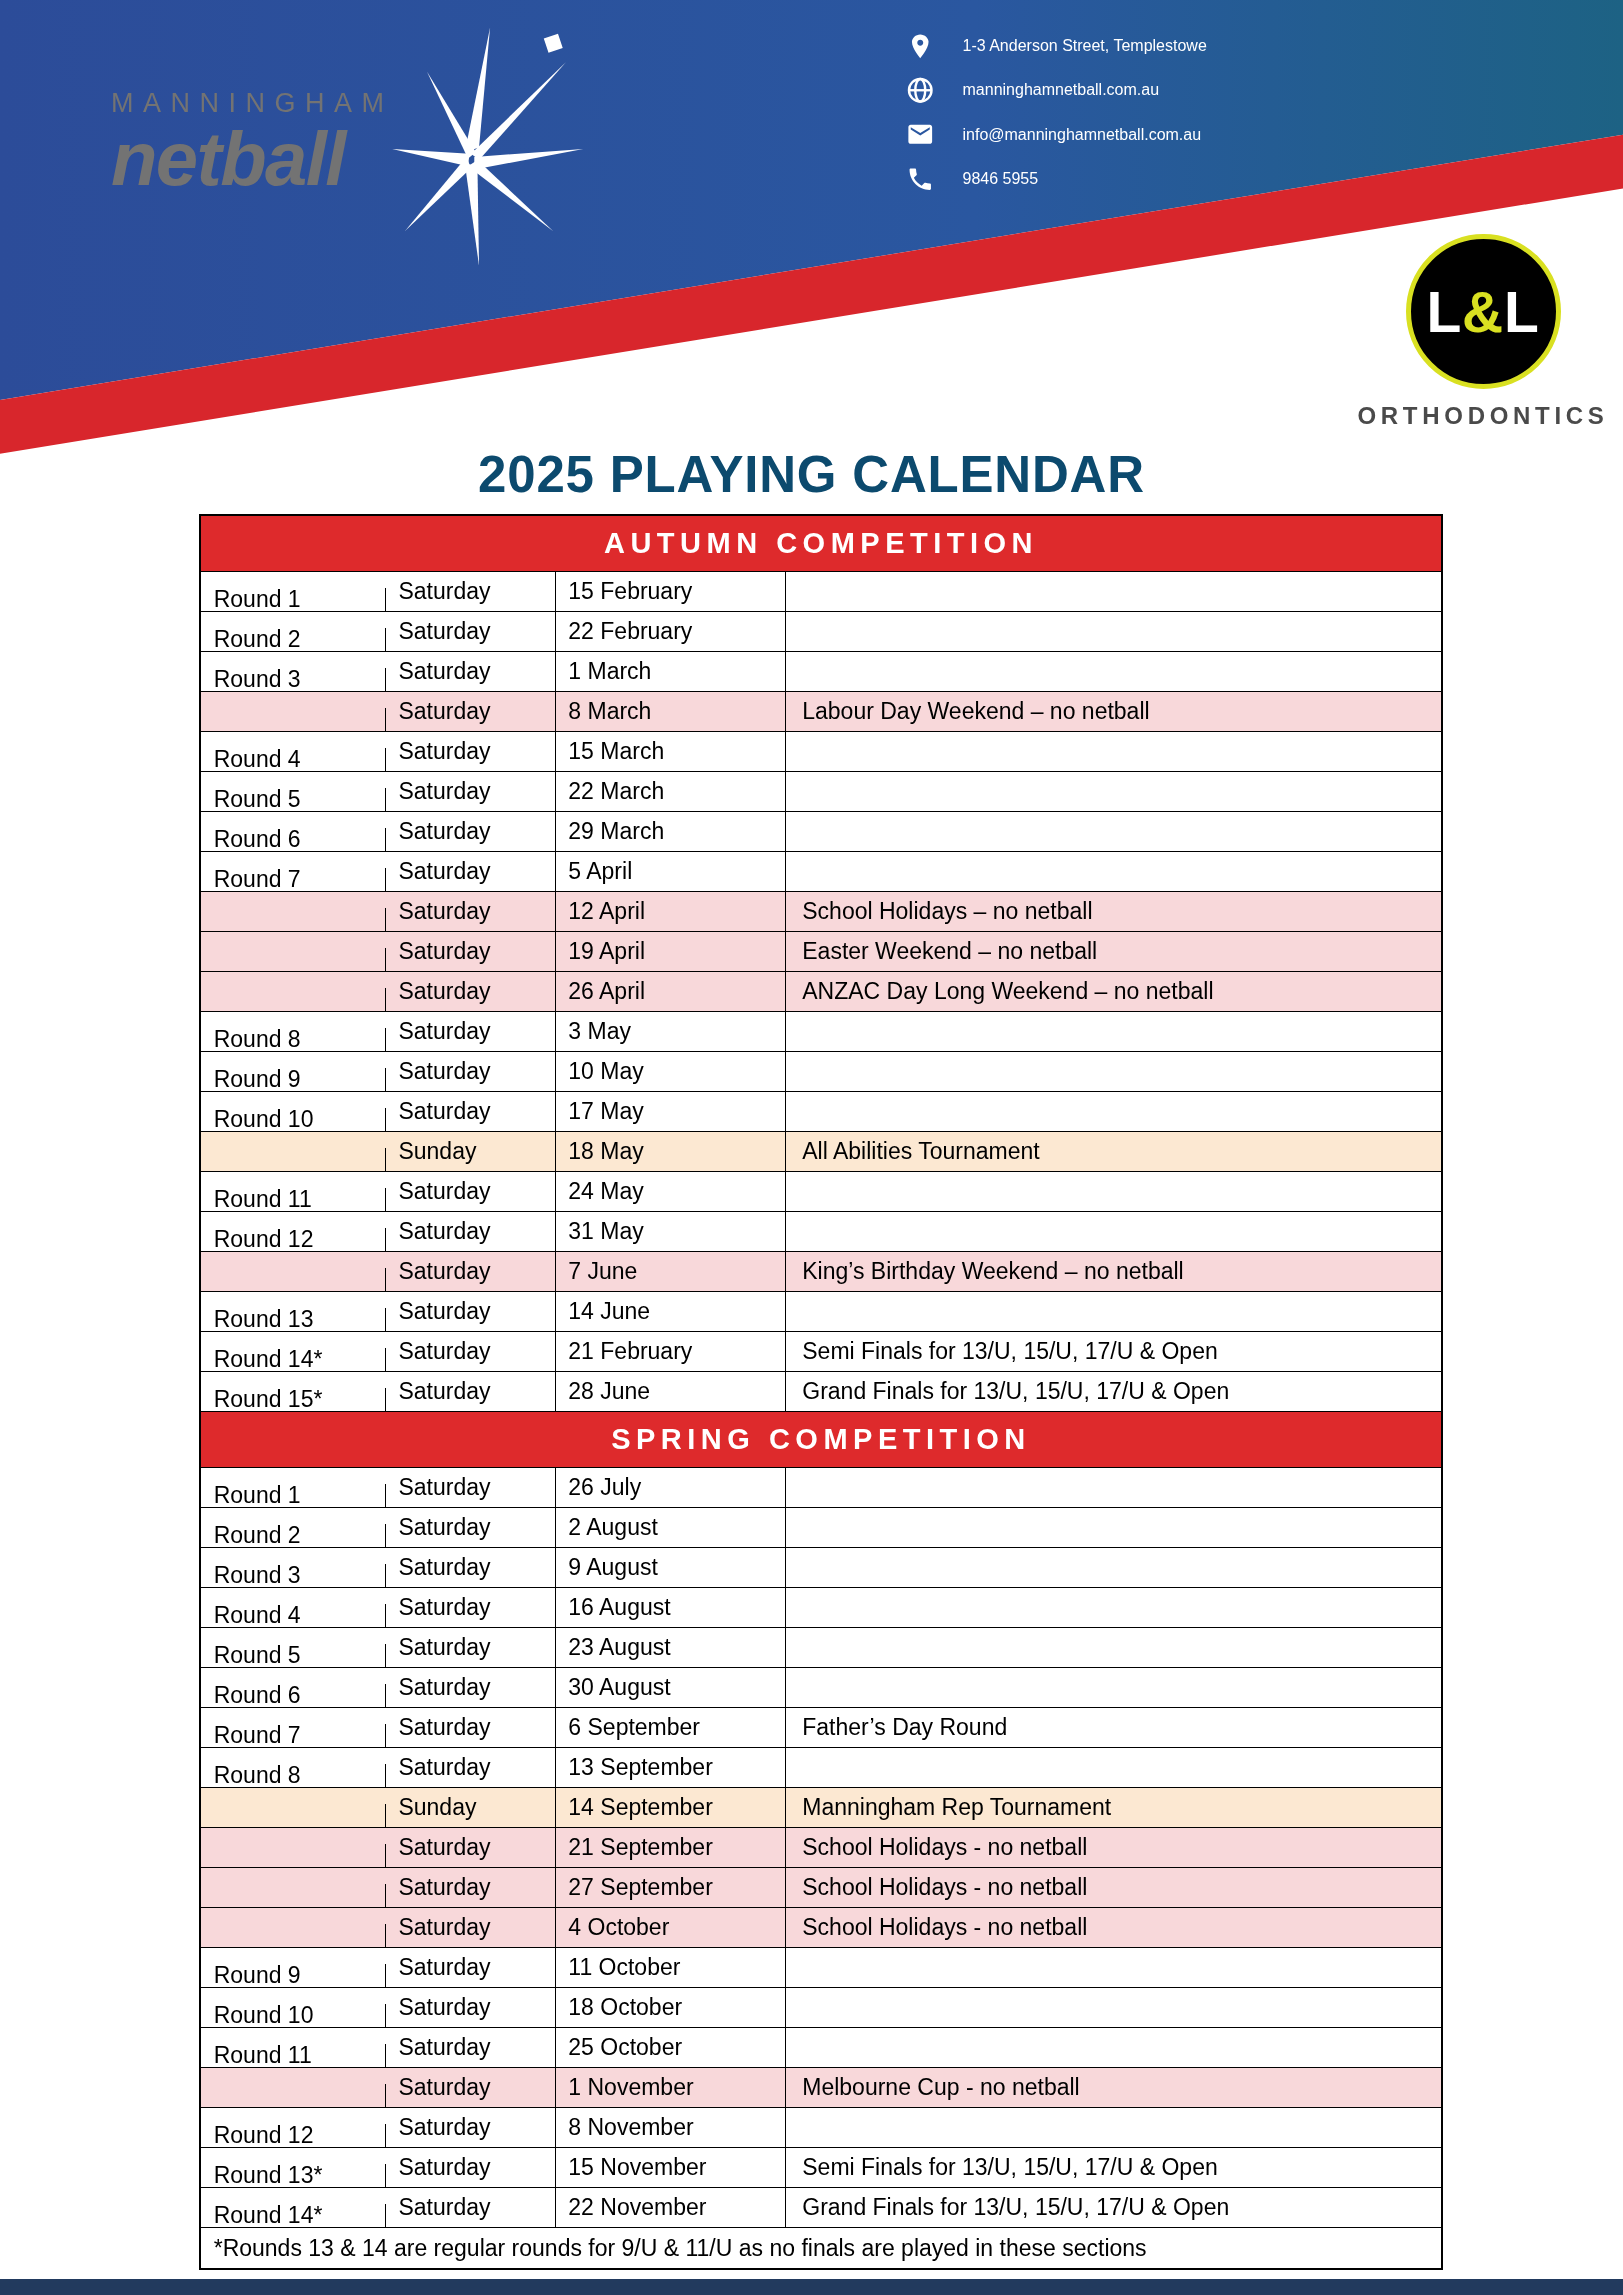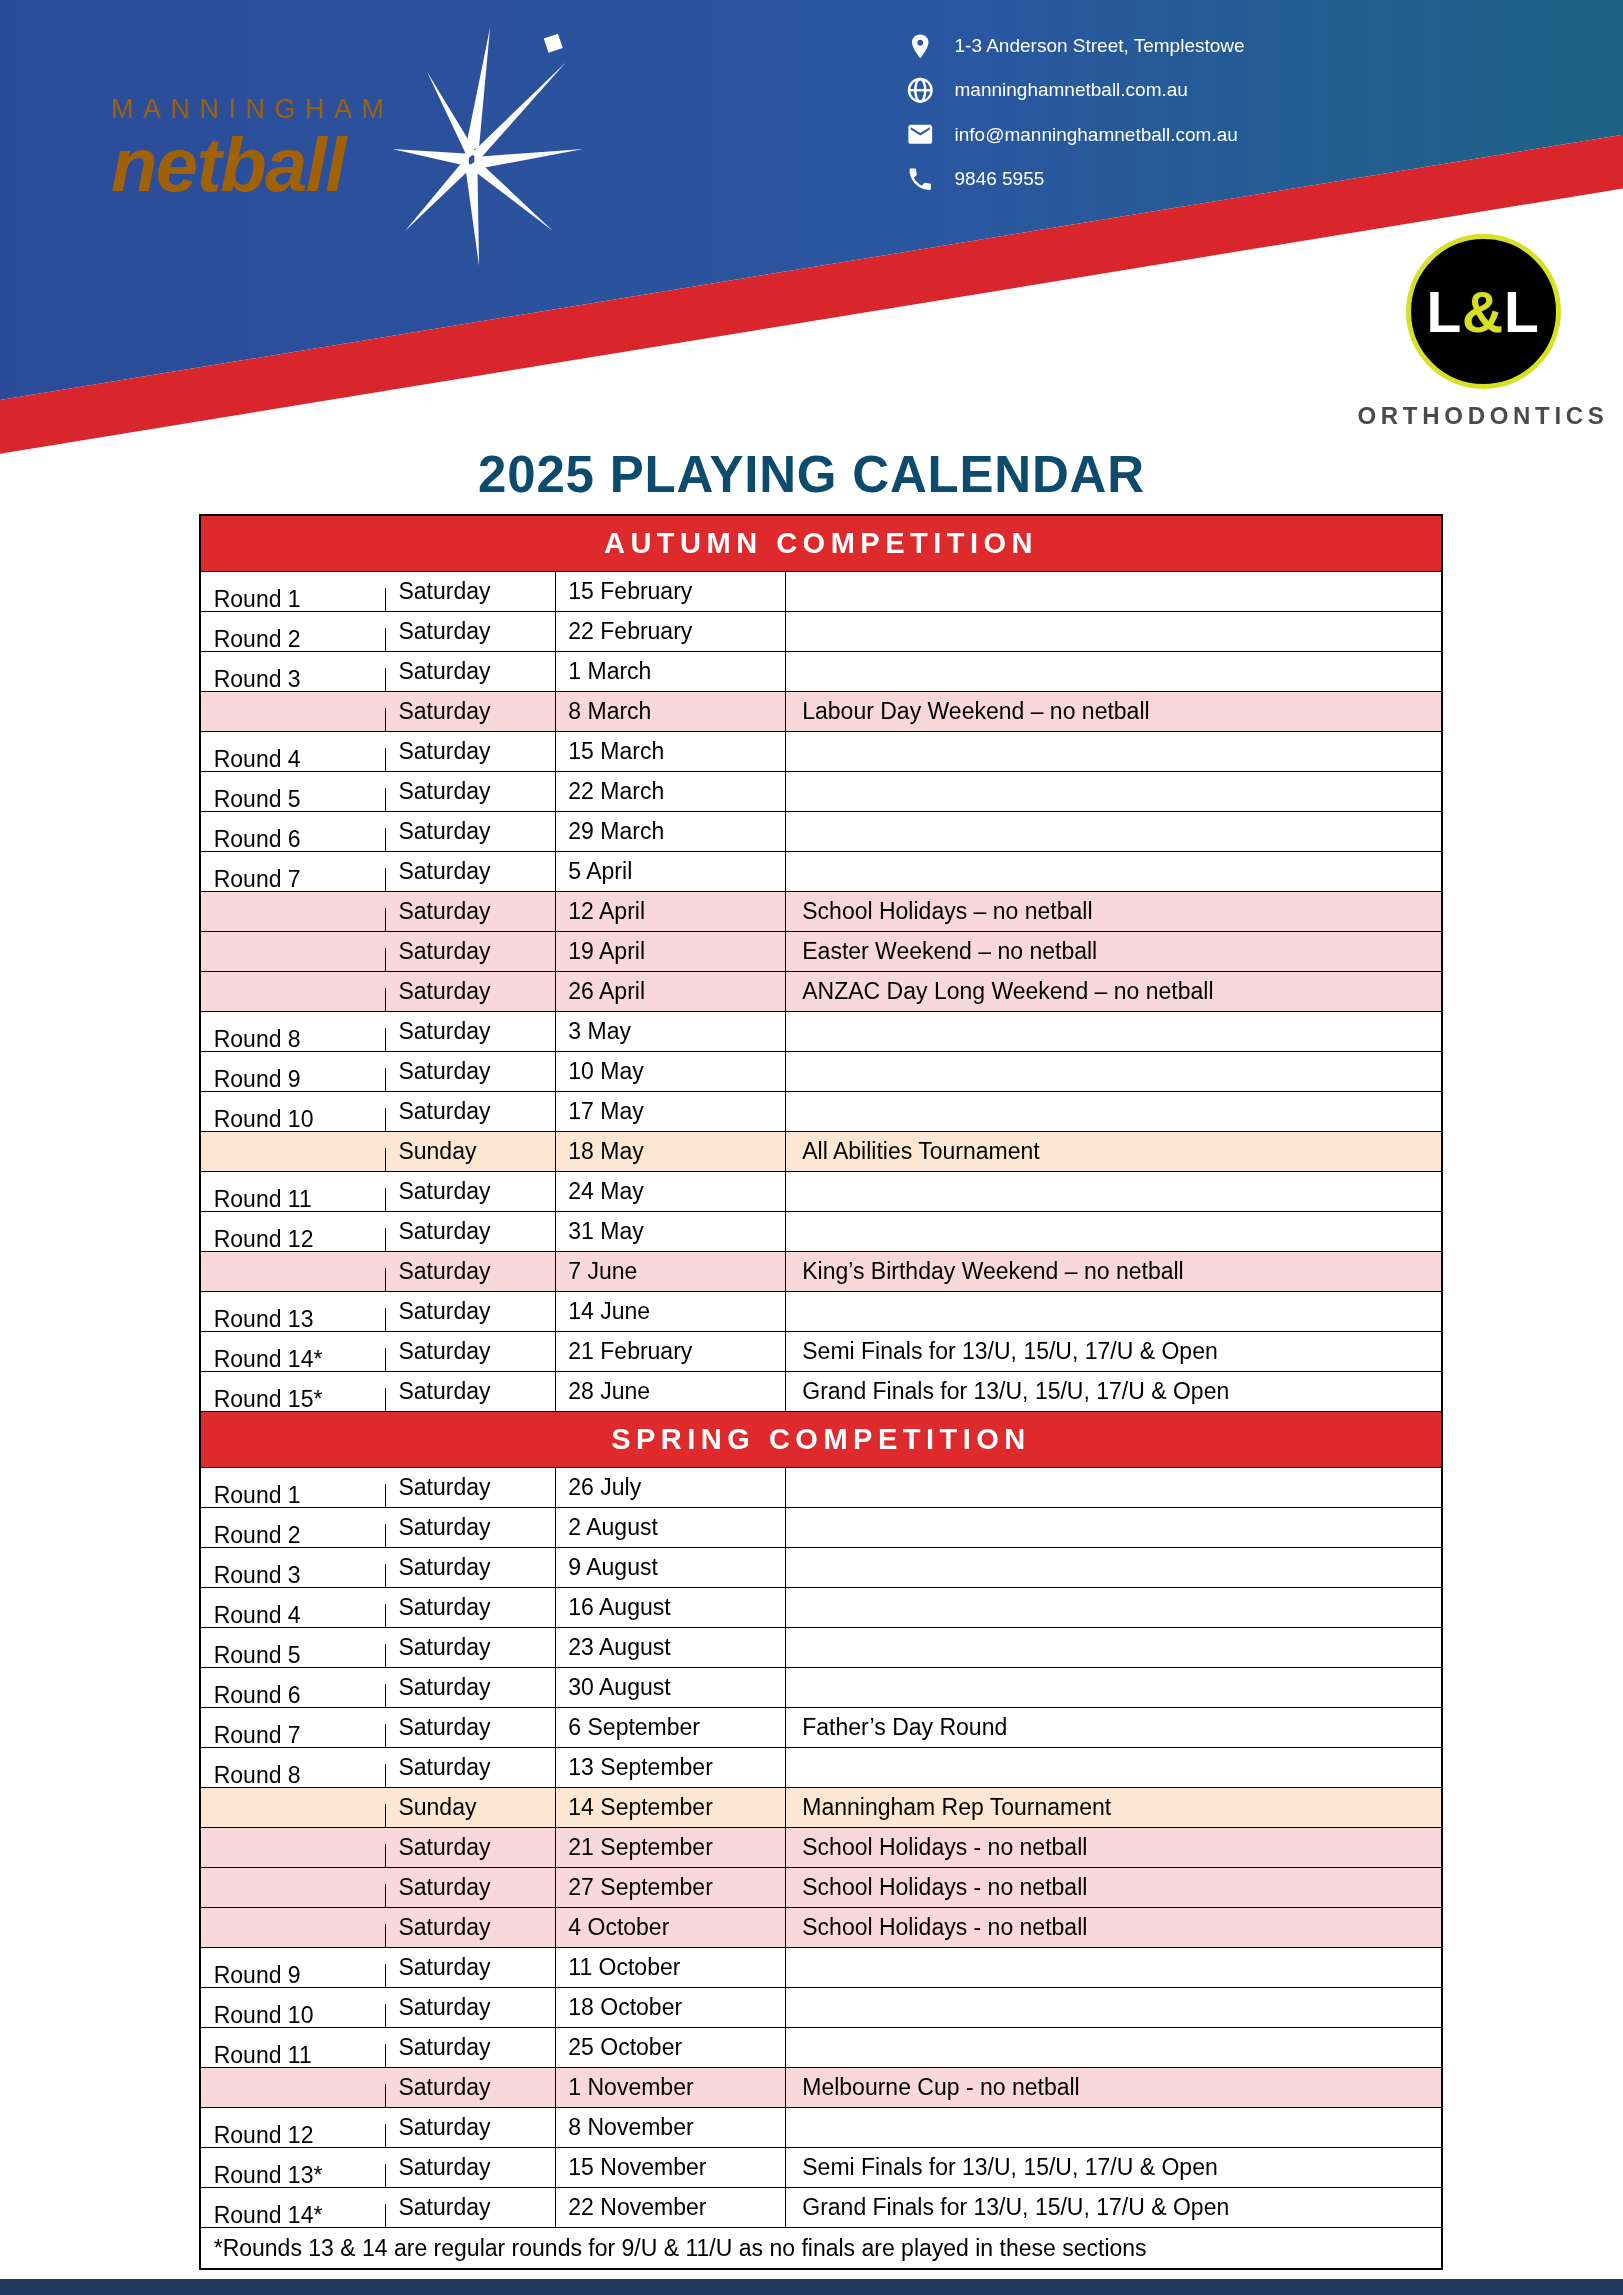--- a/index.html
+++ b/index.html
@@ -4,27 +4,27 @@
 <style>
   * { box-sizing: border-box; margin: 0; padding: 0; }
   html, body { width: 1623px; height: 2295px; margin: 0; background: #ffffff; }
   body { font-family: "Liberation Sans", sans-serif; }
   .page { position: relative; width: 1623px; height: 2295px; overflow: hidden; background: #fff; }
 
   
   .header-svg { position: absolute; left: 0; top: 0; width: 1623px; height: 491px; display: block; }
   .hdr-red { fill: var(--header-red, #D8262C); }
 
-  .logo { position: absolute; left: 111px; top: 94px; color: #a16207; }
+  .logo { position: absolute; left: 111px; top: 88px; color: #737373; }
   .logo-top { font-size: 27px; letter-spacing: 9.5px; font-weight: 500; }
   .logo-main { font-size: 76px; font-weight: 700; font-style: italic; letter-spacing: -1.6px; line-height: 1.05; }
   .starburst { position: absolute; left: 389px; top: 24px; width: 199px; height: 250px; }
 
   .contact { position: absolute; left: 906px; top: 27px; display: flex; flex-direction: column; gap: 6.3px; }
-  .contact-row { display: flex; align-items: center; gap: 20px; color: #fff; font-size: 19px; height: 38px; }
+  .contact-row { display: flex; align-items: center; gap: 28px; color: #fff; font-size: 16px; height: 38px; }
   .contact-row svg { width: 28.5px; height: 28.5px; flex: 0 0 28.5px; }
 
   .sponsor { position: absolute; left: 1336px; top: 234px; width: 294px; text-align: center; }
   .sponsor-circle { width: 155px; height: 155px; margin: 0 auto; background: #000;
     border: 5.5px solid var(--sponsor-yellow, #D9E021); border-radius: 50%;
     display: flex; align-items: center; justify-content: center;
     font-size: 57px; font-weight: 700; color: #fff; letter-spacing: 0.8px; }
   .sponsor-circle .amp { color: var(--sponsor-yellow, #D9E021); }
   .sponsor-name { margin-top: 12.7px; font-size: 24px; font-weight: 700; letter-spacing: 4.7px; color: #4a4a4a; }
 

